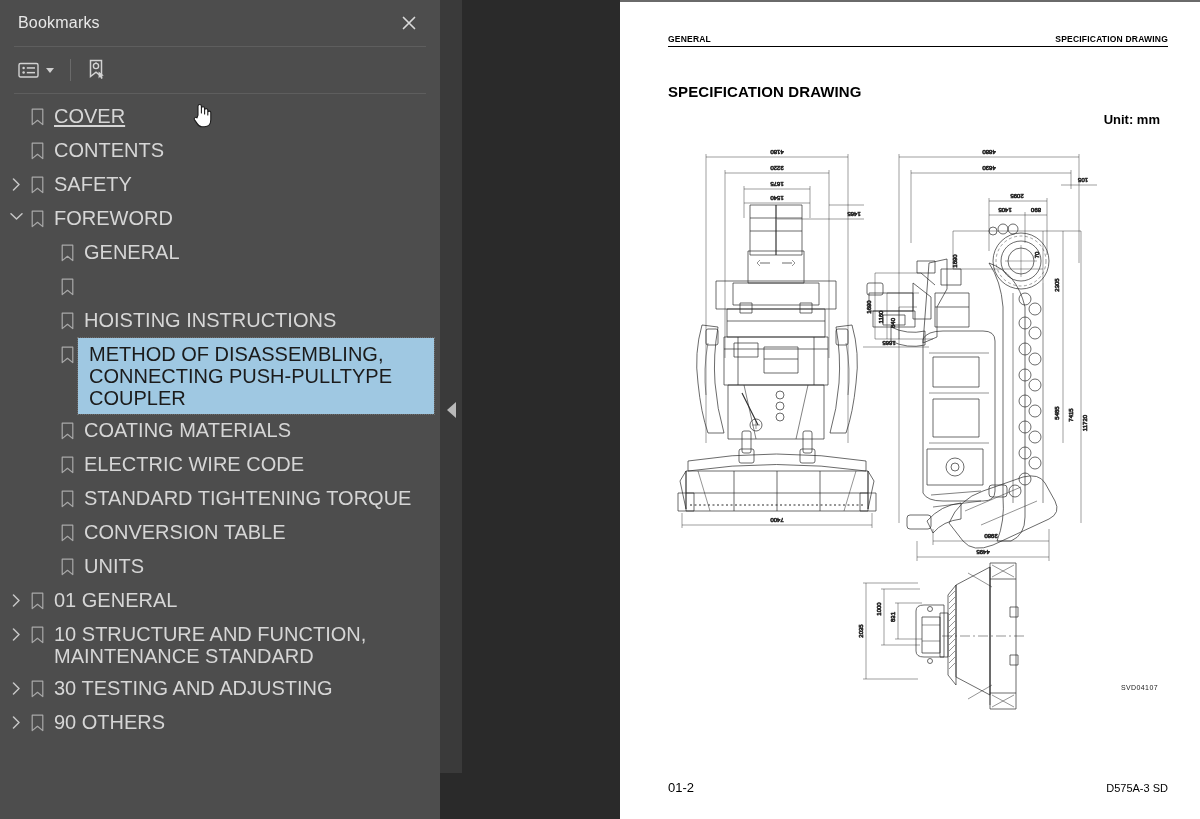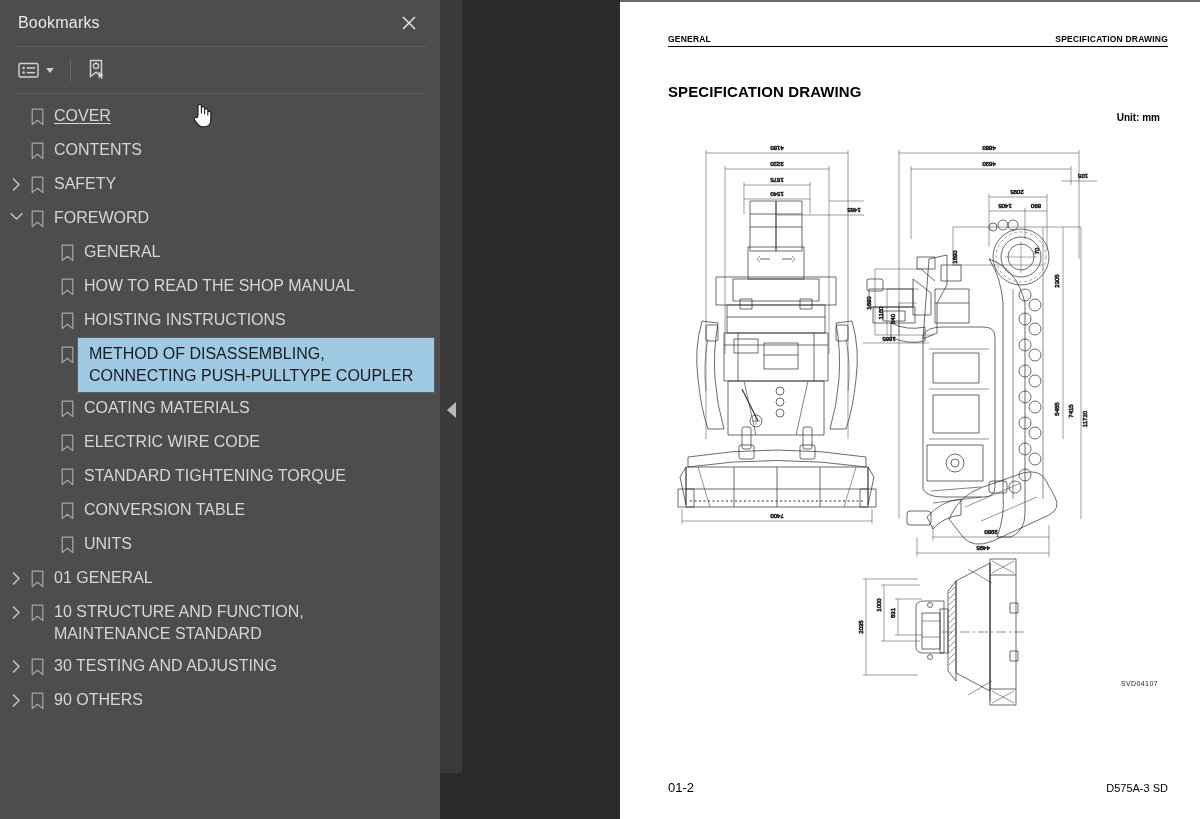--- a/index.html
+++ b/index.html
@@ -110,21 +110,21 @@
   }
   .bm-icon {
     flex: 0 0 22px;
     display: flex;
     align-items: flex-start;
     justify-content: center;
     padding-top: 8px;
   }
   .bm-label {
     color: #d6d6d6;
-    font-size: 16px;
+    font-size: 20px;
     line-height: 22px;
     padding: 5px 0 5px 6px;
     white-space: pre-wrap;
     max-width: 358px;
   }
   .bm-label.link {
     text-decoration: underline;
     text-underline-offset: 2px;
   }
   .bm-row.selected .bm-label {
@@ -196,21 +196,21 @@
   #doc-title {
     margin-top: 36px;
     font-size: 15px;
     font-weight: bold;
     color: #000;
     letter-spacing: .1px;
   }
   #unit-note {
     margin-top: 12px;
     text-align: right;
-    font-size: 10px;
+    font-size: 13px;
     font-weight: bold;
     color: #000;
     padding-right: 8px;
   }
 
   
   #drawing-area {
     position: relative;
     margin-top: 6px;
     height: 620px;
@@ -342,21 +342,20 @@
           </span>
           <span class="bm-label">GENERAL</span>
         </div>
         <div class="bm-row lvl1">
           <span class="bm-twisty"></span>
           <span class="bm-icon">
             <svg width="13" height="18" viewBox="0 0 13 18">
               <path d="M1.2 1.2 h10.6 v15.4 l-5.3 -4.3 l-5.3 4.3 z" fill="none" stroke="#a9a9a9" stroke-width="1.2" stroke-linejoin="round"></path>
             </svg>
           </span>
-          <span class="bm-label">HOW TO READ THE SHOP MANUAL</span>
         </div>
         <div class="bm-row lvl1">
           <span class="bm-twisty"></span>
           <span class="bm-icon">
             <svg width="13" height="18" viewBox="0 0 13 18">
               <path d="M1.2 1.2 h10.6 v15.4 l-5.3 -4.3 l-5.3 4.3 z" fill="none" stroke="#a9a9a9" stroke-width="1.2" stroke-linejoin="round"></path>
             </svg>
           </span>
           <span class="bm-label">HOISTING INSTRUCTIONS</span>
         </div>

